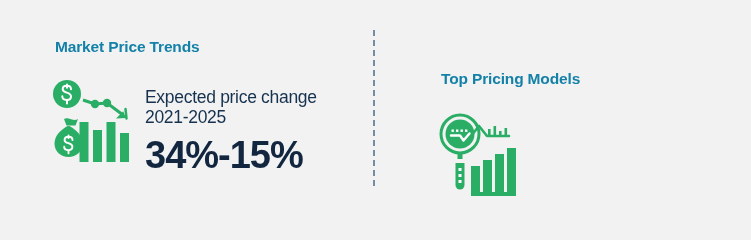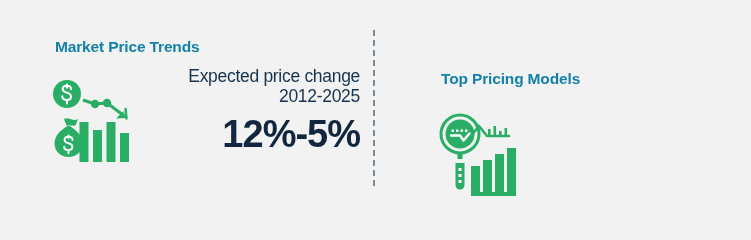--- a/index.html
+++ b/index.html
@@ -59,23 +59,22 @@
   .icon-block {
     position: absolute;
   }
   .icon-left  { left: 52px; top: 78px; width: 92px; height: 88px; }
   .icon-right { left: 65px; top: 78px; width: 82px; height: 88px; }
 
   
   .stat-block {
     position: absolute;
     left: 145px;
-    top: 66px;
+    top: 87px;
     width: 215px;
-    text-align: right;
   }
   .stat-caption {
     font-size: 17.5px;
     line-height: 20px;
     color: #16324f;
     letter-spacing: -0.3px;
     white-space: nowrap;
   }
   .stat-value {
     margin-top: 7px;
@@ -125,22 +124,22 @@
           <rect x="27.5" y="44" width="9" height="40"></rect>
           <rect x="41" y="52" width="9" height="32"></rect>
           <rect x="54.5" y="44" width="9" height="40"></rect>
           <rect x="68" y="55" width="9" height="29"></rect>
         </g>
       </svg>
     </div>
 
     <div class="stat-block">
       <div class="stat-caption">Expected price change</div>
-      <div class="stat-caption">2012-2025</div>
-      <div class="stat-value">12%-5%</div>
+      <div class="stat-caption">2021-2025</div>
+      <div class="stat-value">34%-15%</div>
     </div>
   </div>
 
   <div class="divider"></div>
 
   <div class="panel panel-right">
 
     <div class="panel-heading">Top Pricing Models</div>
 
     <div class="icon-block icon-right">

